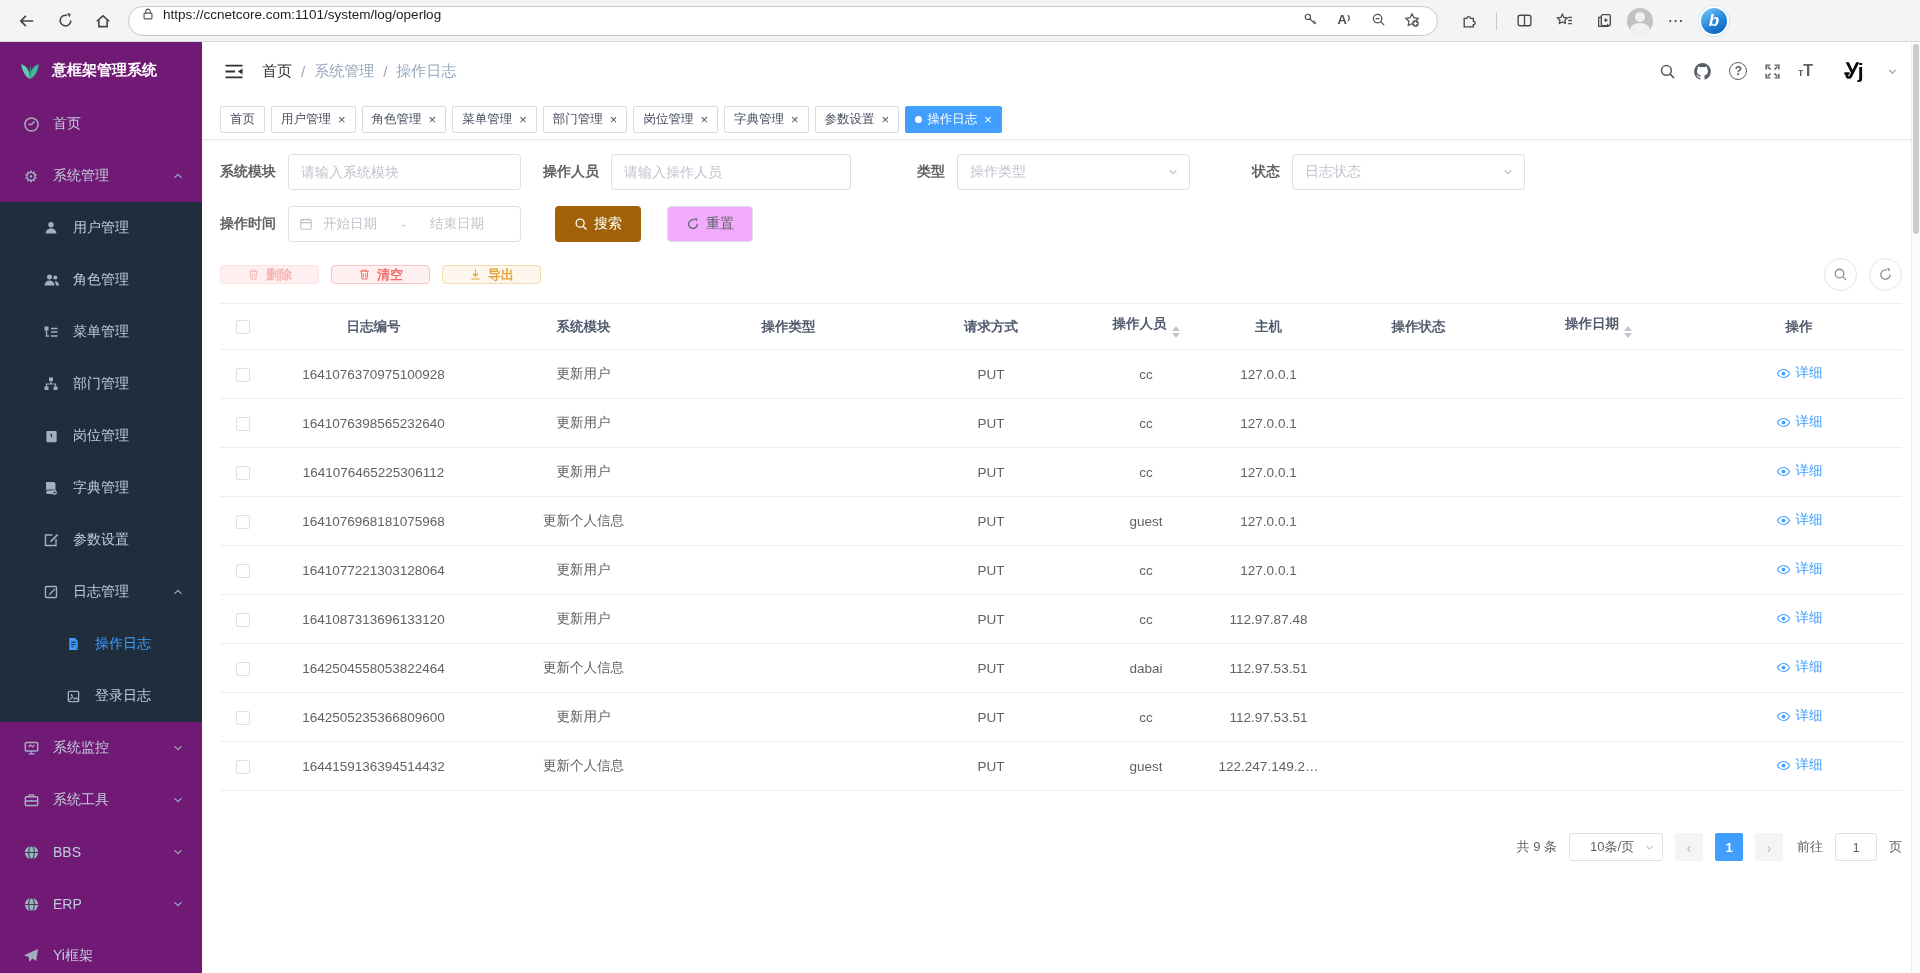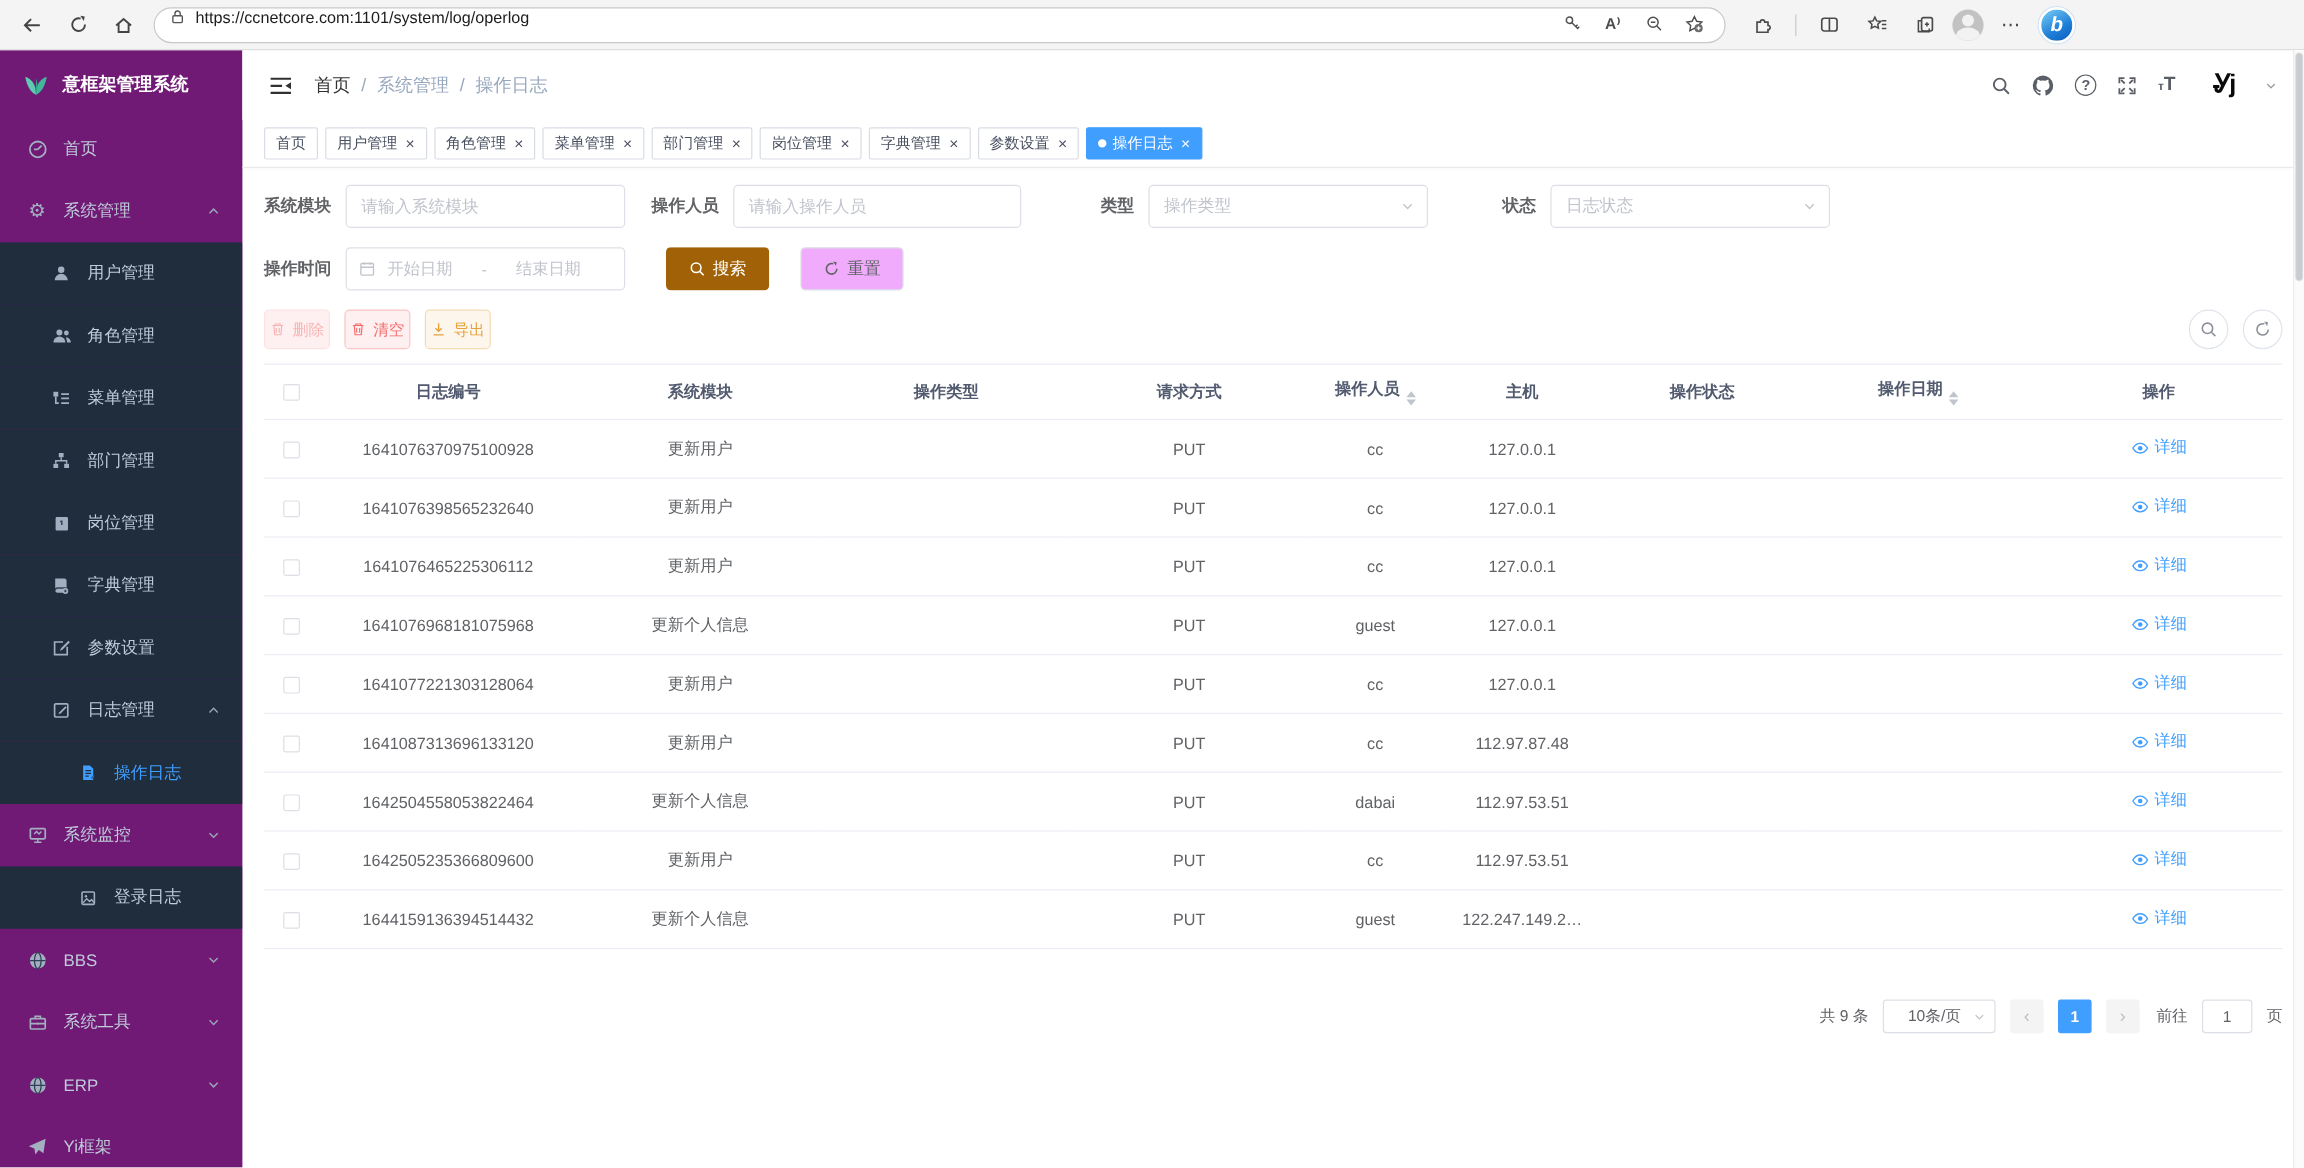--- a/index.html
+++ b/index.html
@@ -60,21 +60,21 @@
   .frow { display:flex; align-items:center; margin-bottom:16px; }
   .flabel { font-size:14px; font-weight:bold; color:#606266; margin-right:12px; white-space:nowrap; }
   .inp { height:36px; border:1px solid #dcdfe6; border-radius:4px; font-size:14px; color:#606266; padding:0 12px; background:#fff; }
   .inp::placeholder { color:#c0c4cc; }
   .sel { height:36px; border:1px solid #dcdfe6; border-radius:4px; background:#fff; display:flex; align-items:center; padding:0 10px 0 12px; color:#c0c4cc; font-size:14px; cursor:pointer; }
   .sel .sel-txt { flex:1; }
   .daterange { width:233px; height:36px; border:1px solid #dcdfe6; border-radius:4px; display:flex; align-items:center; gap:10px; padding:0 10px; color:#c0c4cc; font-size:13.5px; cursor:pointer; }
   .btn { height:36px; border-radius:4px; font-size:14px; display:inline-flex; align-items:center; gap:6px; padding:0 18px; cursor:pointer; border:1px solid transparent; }
   .btn-primary { background:#a16207; color:#fff; }
   .btn-plain { background:#f0abfc; border-color:#dcdfe6; color:#606266; }
-  .btn-sm { height:33px; font-size:13px; padding:0 4px; }
+  .btn-sm { height:19px; font-size:13px; padding:0 26px;font-weight:bold; }
   .btn-danger-dis { background:#fef0f0; border-color:#fde2e2; color:#f9b3b3; cursor:not-allowed; }
   .btn-danger { background:#fef0f0; border-color:#fbc4c4; color:#f56c6c; }
   .btn-warning { background:#fdf6ec; border-color:#f5dab1; color:#e6a23c; }
   .toolbar-row { display:flex; align-items:center; gap:12px; margin:2px 0 12px 0; }
   .circ-btn { width:33px; height:33px; border-radius:50%; border:1px solid #e0e4ec; background:#fff; color:#8a8f99; display:flex; align-items:center; justify-content:center; cursor:pointer; }
   .spacer { flex:1; }
 
   
   table { width:100%; border-collapse:collapse; table-layout:fixed; }
   thead th { height:46px; font-size:13.5px; color:#515a6e; font-weight:bold; border-top:1px solid #ebeef5; border-bottom:1px solid #ebeef5; text-align:center; background:#fff; }
@@ -295,67 +295,67 @@
     <div class="menu-item lvl3 active">
       <span class="micon">
           <svg class="ic" width="15" height="16" viewBox="0 0 16 16">
             <path d="M3.5 1.5h6l3 3v10h-9z" fill="currentColor"></path>
             <path d="M5.5 6h5M5.5 8.5h5M5.5 11h3" stroke="#1f2d3d" stroke-width="1.1"></path>
             <path d="M13.8 9.5l-3 3 1.8.6z" fill="currentColor" stroke="#1f2d3d" stroke-width=".6"></path>
           </svg>
         </span>
       <span>操作日志</span>
     </div>
+    <div class="menu-item lvl3">
+      <span class="micon">
+          <svg class="ic" width="15" height="15" viewBox="0 0 16 16">
+            <rect x="2.5" y="2.5" width="11" height="11" rx="1" fill="none" stroke="currentColor" stroke-width="1.4"></rect>
+            <circle cx="6" cy="6.3" r="1.1" fill="currentColor"></circle>
+            <path d="M3.5 12l3.2-3.6 2.6 2.6 1.8-1.8 1.9 2.8" fill="none" stroke="currentColor" stroke-width="1.2"></path>
+          </svg>
+        </span>
+      <span>登录日志</span>
+    </div>
     <div class="menu-item lvl1">
       <span class="micon">
           <svg class="ic" width="17" height="16" viewBox="0 0 16 16">
             <rect x="1.8" y="2.5" width="12.4" height="8.5" rx="1" fill="none" stroke="currentColor" stroke-width="1.4"></rect>
             <path d="M8 11v2.5M5 13.8h6M5 7l2-2 2 2 2-2" stroke="currentColor" stroke-width="1.2" fill="none"></path>
           </svg>
         </span>
       <span>系统监控</span>
       <span class="mcaret">
           <svg class="ic" width="12" height="12" viewBox="0 0 14 14">
             <path d="M3 5l4 4 4-4" fill="none" stroke="currentColor" stroke-width="1.4"></path>
           </svg>
         </span>
     </div>
-    <div class="menu-item lvl3">
-      <span class="micon">
-          <svg class="ic" width="15" height="15" viewBox="0 0 16 16">
-            <rect x="2.5" y="2.5" width="11" height="11" rx="1" fill="none" stroke="currentColor" stroke-width="1.4"></rect>
-            <circle cx="6" cy="6.3" r="1.1" fill="currentColor"></circle>
-            <path d="M3.5 12l3.2-3.6 2.6 2.6 1.8-1.8 1.9 2.8" fill="none" stroke="currentColor" stroke-width="1.2"></path>
-          </svg>
-        </span>
-      <span>登录日志</span>
+    <div class="menu-item lvl1">
+      <span class="micon">
+          <svg class="ic" width="17" height="16" viewBox="0 0 16 16">
+            <rect x="1.8" y="4.8" width="12.4" height="8.7" rx="1" fill="none" stroke="currentColor" stroke-width="1.4"></rect>
+            <path d="M5.8 4.8V2.8h4.4v2M1.8 9h12.4M8 8v2" stroke="currentColor" stroke-width="1.3" fill="none"></path>
+          </svg>
+        </span>
+      <span>系统工具</span>
+      <span class="mcaret">
+          <svg class="ic" width="12" height="12" viewBox="0 0 14 14">
+            <path d="M3 5l4 4 4-4" fill="none" stroke="currentColor" stroke-width="1.4"></path>
+          </svg>
+        </span>
     </div>
     <div class="menu-item lvl1">
       <span class="micon">
           <svg class="ic" width="17" height="17" viewBox="0 0 16 16">
             <circle cx="8" cy="8" r="6.2" fill="currentColor"></circle>
             <ellipse cx="8" cy="8" rx="2.6" ry="6.2" fill="none" stroke="#304156" stroke-width="1"></ellipse>
             <path d="M1.8 8h12.4" stroke="#304156" stroke-width="1"></path>
           </svg>
         </span>
       <span>BBS</span>
-      <span class="mcaret">
-          <svg class="ic" width="12" height="12" viewBox="0 0 14 14">
-            <path d="M3 5l4 4 4-4" fill="none" stroke="currentColor" stroke-width="1.4"></path>
-          </svg>
-        </span>
-    </div>
-    <div class="menu-item lvl1">
-      <span class="micon">
-          <svg class="ic" width="17" height="16" viewBox="0 0 16 16">
-            <rect x="1.8" y="4.8" width="12.4" height="8.7" rx="1" fill="none" stroke="currentColor" stroke-width="1.4"></rect>
-            <path d="M5.8 4.8V2.8h4.4v2M1.8 9h12.4M8 8v2" stroke="currentColor" stroke-width="1.3" fill="none"></path>
-          </svg>
-        </span>
-      <span>系统工具</span>
       <span class="mcaret">
           <svg class="ic" width="12" height="12" viewBox="0 0 14 14">
             <path d="M3 5l4 4 4-4" fill="none" stroke="currentColor" stroke-width="1.4"></path>
           </svg>
         </span>
     </div>
     <div class="menu-item lvl1">
       <span class="micon">
           <svg class="ic" width="17" height="17" viewBox="0 0 16 16">
             <circle cx="8" cy="8" r="6.2" fill="currentColor"></circle>

